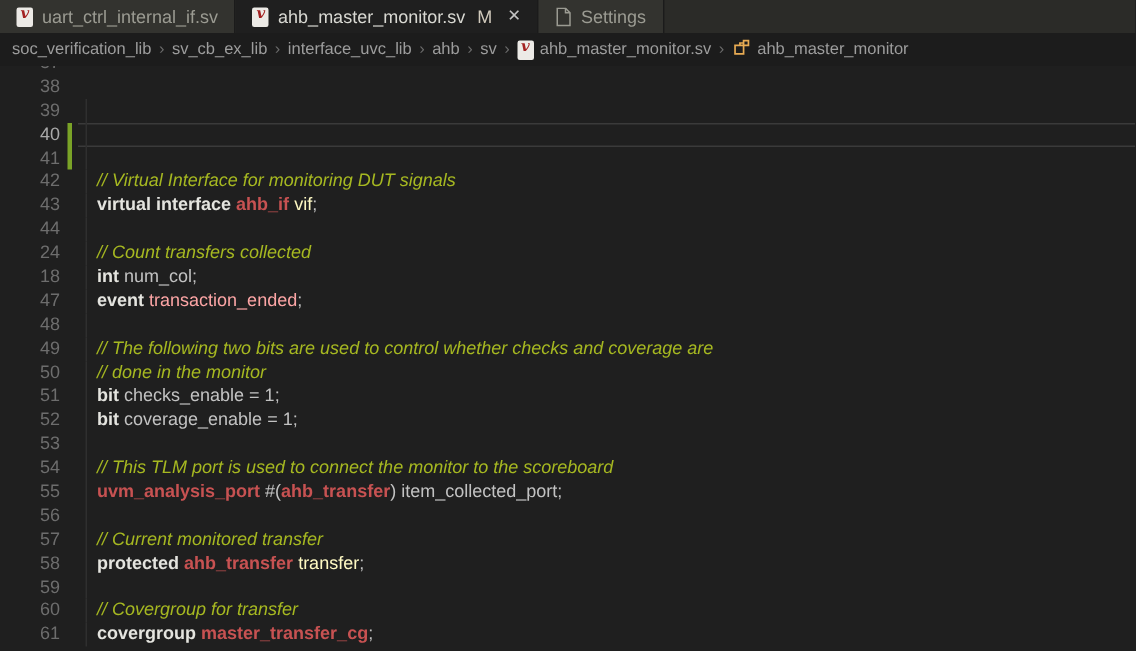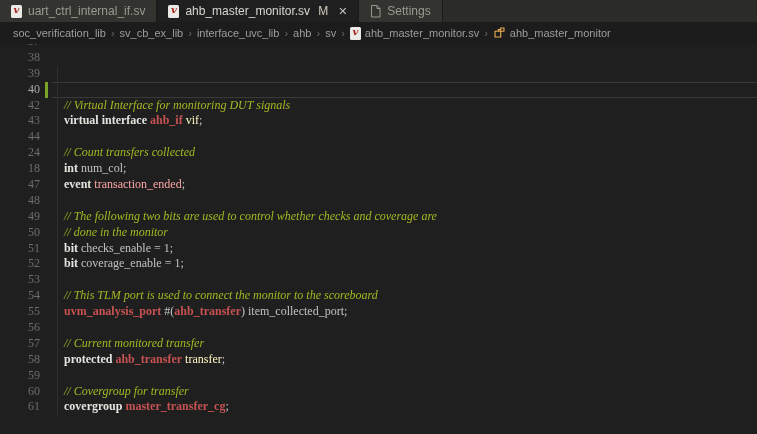--- a/index.html
+++ b/index.html
@@ -19,28 +19,28 @@
   .svicon { display:inline-block; width:11px; height:13px; background:#eceae6;
             border-radius:1.5px; position:relative; flex:none; }
   .svicon span { position:absolute; left:0; right:0; top:-1px; text-align:center;
             font-family:"DejaVu Serif", serif; font-style:italic; font-weight:bold;
             font-size:10px; color:#a32121; }
   
   .fileicon { display:inline-block; flex:none; }
 
   
   .breadcrumbs { height:22px; background:#1c1c1c; display:flex; align-items:center;
-                 padding-left:13px; font-size:11px; color:#9d9d9d; white-space:nowrap; }
+                 padding-left:8px; font-size:11px; color:#9d9d9d; white-space:nowrap; }
   .crumb { display:flex; align-items:center; gap:4px; cursor:pointer; }
   .sep { color:#6b6b6b; font-size:11px; margin:0 5px; }
   .classicon { display:inline-block; flex:none; }
 
   
   .code-area { position:relative; height:390px; overflow:hidden;
-               font-family:Liberation Serif, serif; font-size:12px; }
+               font-family:Liberation Sans, sans-serif; font-size:12px; }
   .lines { margin-top:-10px; }
   .line { position:relative; height:15.9px; line-height:15.9px; white-space:pre; }
   .ln { position:absolute; left:0; top:0; width:40px; text-align:right;
         color:#6d6d6d; }
   .line.current .ln { color:#a9a9a9; }
   .gitbar { position:absolute; left:45px; width:3px; top:0; bottom:0; background:#7aa327; }
   .guide  { position:absolute; left:57px; width:1px; top:0; bottom:0; background:#2f2f2f; }
   .clbox  { position:absolute; left:52px; right:0; top:0; bottom:0;
             border-top:1px solid #3a3a3a; border-bottom:1px solid #3a3a3a; }
   .codetxt { position:absolute; left:58px; top:0; }
@@ -113,20 +113,21 @@
       <span>ahb_master_monitor</span>
     </span>
   </div>
 
 <div class="code-area">
   <div class="lines" id="lines">
       <div class="line"><div class="ln">37</div><div class="codetxt"></div></div>
       <div class="line"><div class="ln">38</div></div>
       <div class="line"><div class="ln">39</div><div class="guide"></div><div class="codetxt"></div></div>
       <div class="line current"><div class="clbox"></div><div class="ln">40</div><div class="gitbar"></div><div class="guide"></div><div class="codetxt"></div></div>
+      <div class="line"><div class="ln">41</div><div class="gitbar"></div><div class="guide"></div><div class="codetxt"></div></div>
       <div class="line"><div class="ln">42</div><div class="guide"></div><div class="codetxt"><span class="c">  // Virtual Interface for monitoring DUT signals</span></div></div>
       <div class="line"><div class="ln">43</div><div class="guide"></div><div class="codetxt"><span class="p">  </span><span class="kw">virtual</span><span class="p"> </span><span class="kw">interface</span><span class="p"> </span><span class="type">ahb_if</span><span class="p"> </span><span class="var">vif</span><span class="p">;</span></div></div>
       <div class="line"><div class="ln">44</div><div class="guide"></div><div class="codetxt"></div></div>
       <div class="line"><div class="ln">24</div><div class="guide"></div><div class="codetxt"><span class="c">  // Count transfers collected</span></div></div>
       <div class="line"><div class="ln">18</div><div class="guide"></div><div class="codetxt"><span class="p">  </span><span class="kw">int</span><span class="p"> num_col;</span></div></div>
       <div class="line"><div class="ln">47</div><div class="guide"></div><div class="codetxt"><span class="p">  </span><span class="kw">event</span><span class="p"> </span><span class="ev">transaction_ended</span><span class="p">;</span></div></div>
       <div class="line"><div class="ln">48</div><div class="guide"></div><div class="codetxt"></div></div>
       <div class="line"><div class="ln">49</div><div class="guide"></div><div class="codetxt"><span class="c">  // The following two bits are used to control whether checks and coverage are</span></div></div>
       <div class="line"><div class="ln">50</div><div class="guide"></div><div class="codetxt"><span class="c">  // done in the monitor</span></div></div>
       <div class="line"><div class="ln">51</div><div class="guide"></div><div class="codetxt"><span class="p">  </span><span class="kw">bit</span><span class="p"> checks_enable = 1;</span></div></div>

